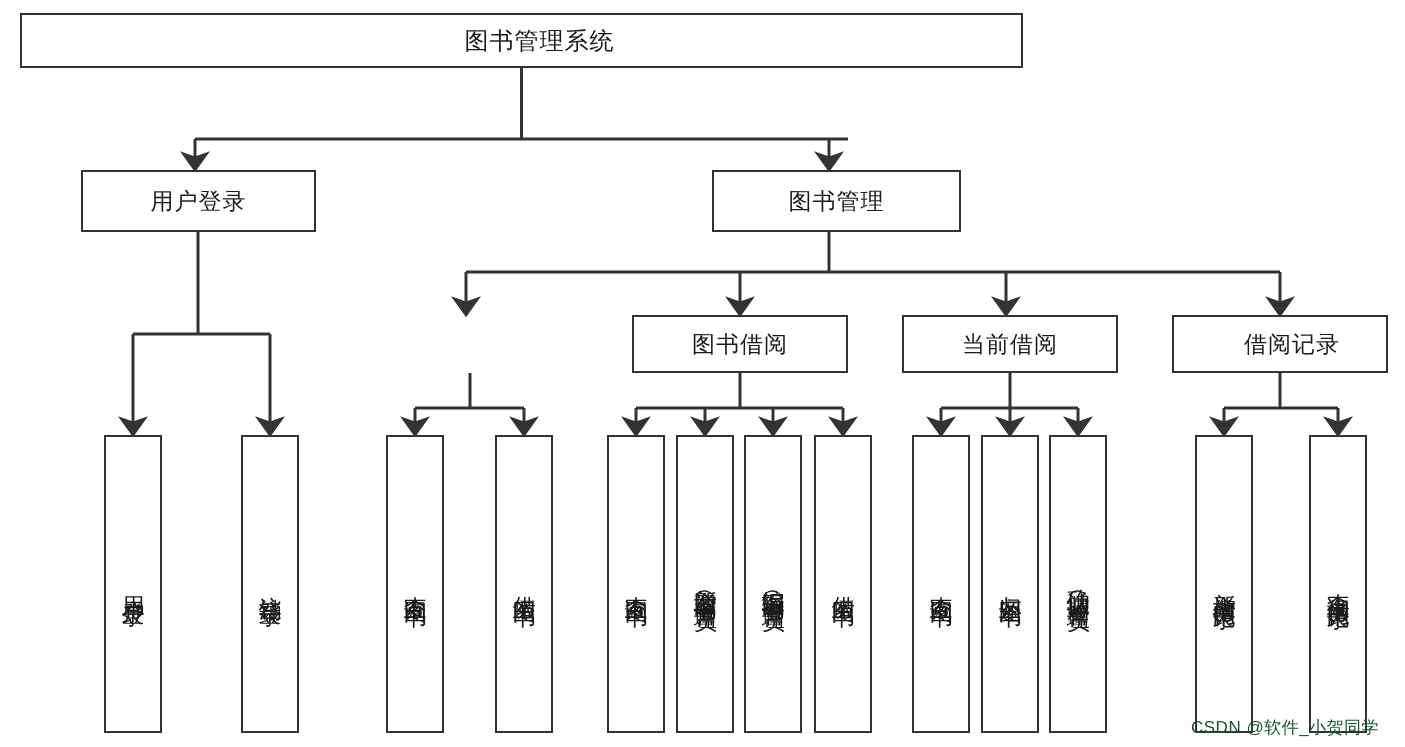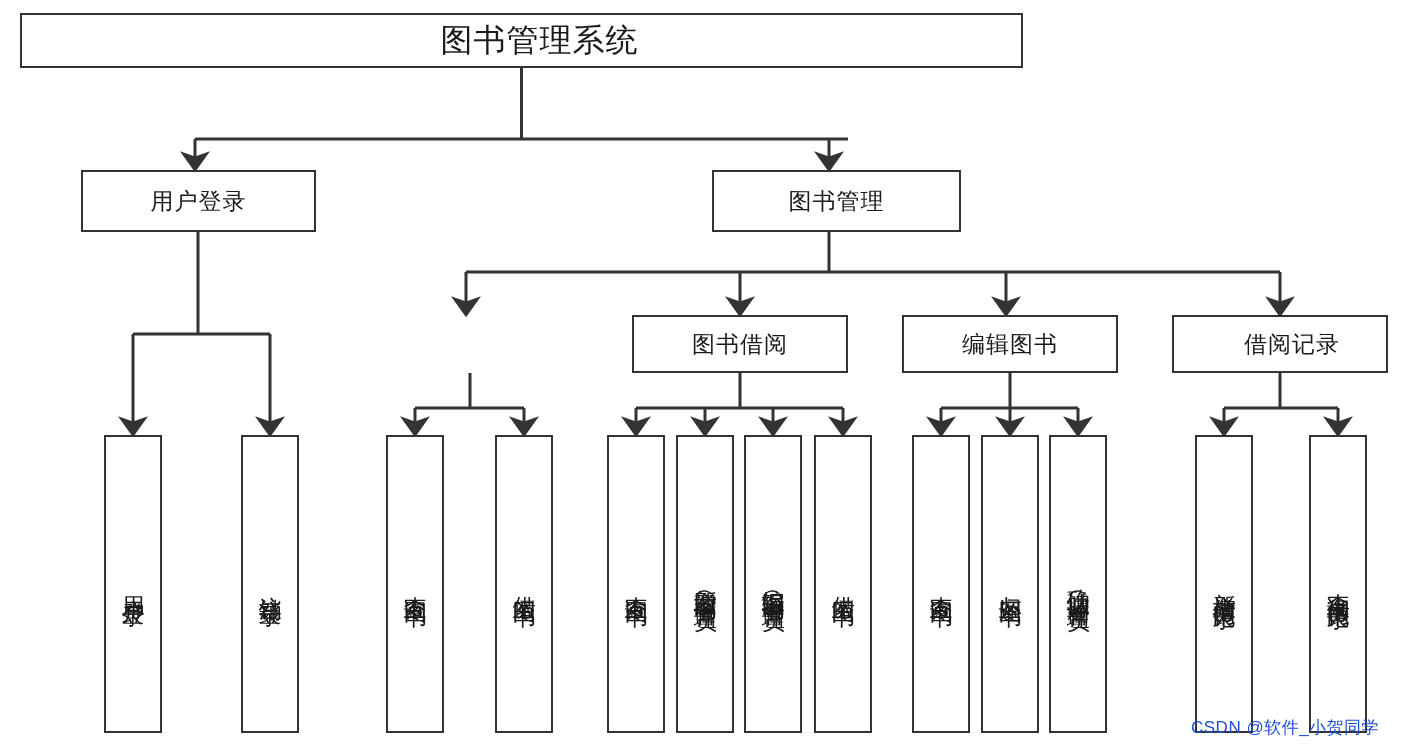--- a/index.html
+++ b/index.html
@@ -36,41 +36,41 @@
     justify-content: center;
     color: #1a1a1a;
   }
   .node.horiz {
     font-size: 23px;
     line-height: 1.15;
     letter-spacing: 1px;
     white-space: nowrap;
   }
   .node.root {
-    font-size: 32px;
+    font-size: 24px;
     padding-left: 36px;
   }
   .node.leaf {
     align-items: center;
     justify-content: center;
     overflow: visible;
   }
   .vtext {
     writing-mode: vertical-rl;
     text-orientation: upright;
     font-size: 23px;
     line-height: 1.28;
     letter-spacing: 3px;
     white-space: nowrap;
     color: #1a1a1a;
   }
   .watermark {
     position: absolute;
     font-size: 17px;
-    color: #1d4ed8;
+    color: #14532d;
     letter-spacing: 0.5px;
     white-space: nowrap;
     user-select: none;
   }
 </style>
 </head>
 <body>
 
 <div id="diagram-root">
 
@@ -132,21 +132,21 @@
     <span>用户登录</span>
   </div>
   <div class="node horiz" style="left:712px; top:170px; width:249px; height:62px;">
     <span>图书管理</span>
   </div>
 
   <div class="node horiz" style="left:632px; top:315px; width:216px; height:58px;">
     <span>图书借阅</span>
   </div>
   <div class="node horiz" style="left:902px; top:315px; width:216px; height:58px;">
-    <span>编辑图书</span>
+    <span>当前借阅</span>
   </div>
   <div class="node horiz" style="left:1172px; top:315px; width:216px; height:58px;padding-left:24px;">
     <span>借阅记录</span>
   </div>
 
   <div class="node leaf" style="left:104px; top:435px; width:58px; height:298px;">
     <span class="vtext">用户登录</span>
   </div>
   <div class="node leaf" style="left:241px; top:435px; width:58px; height:298px;">
     <span class="vtext">注销登录</span>

